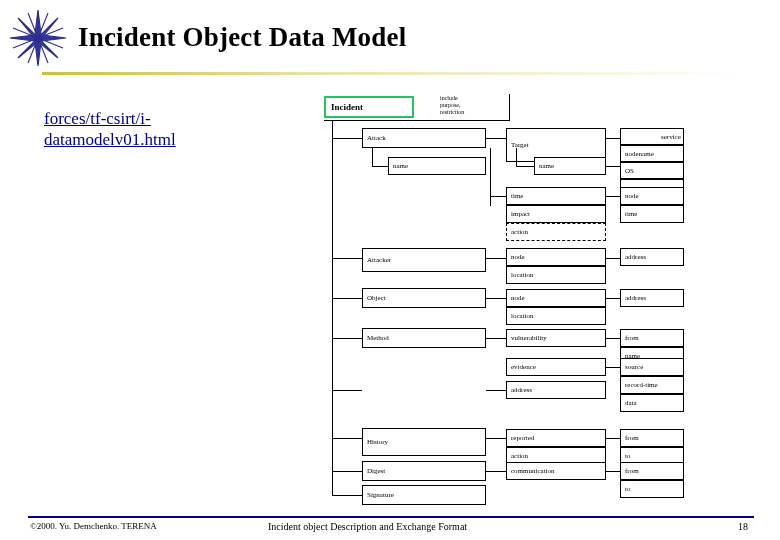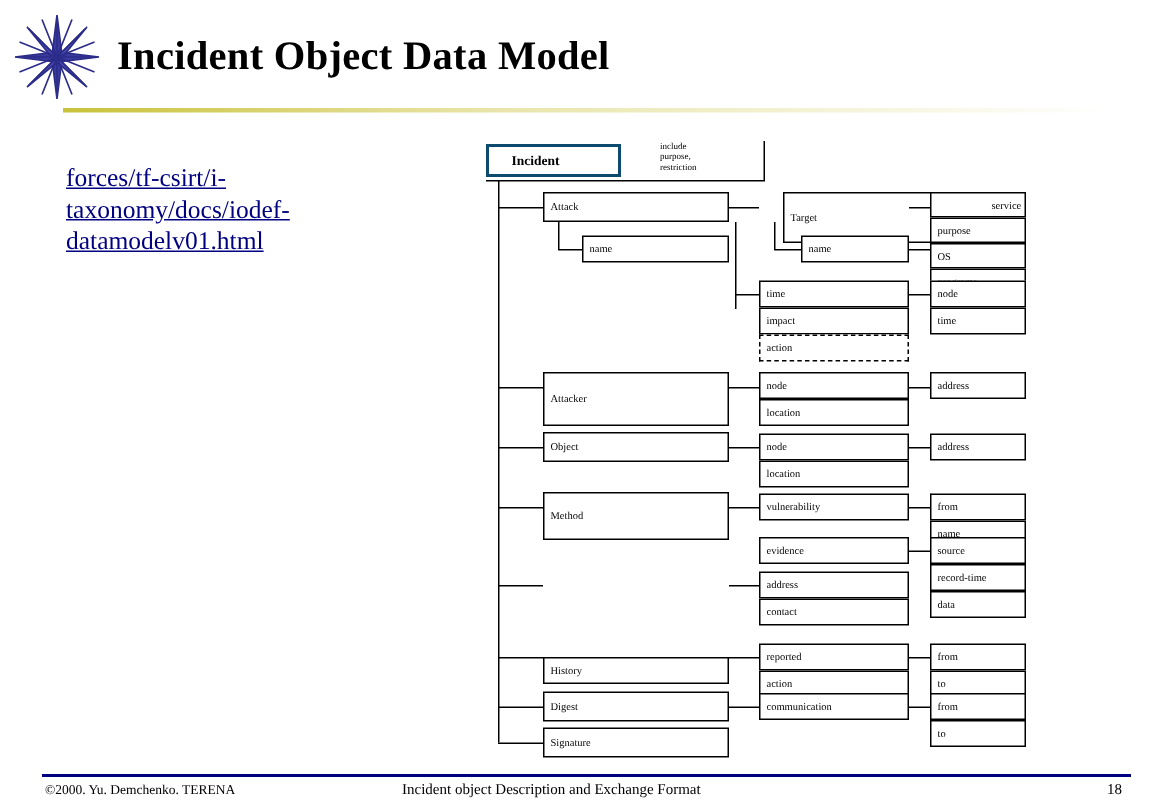--- a/index.html
+++ b/index.html
@@ -79,21 +79,21 @@
     font-family: "Liberation Serif", serif;
     color: #000000;
     box-sizing: border-box;
     padding-left: 4px;
     display: flex;
     align-items: center;
     white-space: nowrap;
     overflow: hidden;
   }
   .dbox.dashed { border: 1px dashed #000000; }
-  .dbox.thick { border: 2px solid #0c4a6e; font-size: 9px; font-weight: bold; padding-left: 15px; font-family: Liberation Serif, serif;}
+  .dbox.thick { border: 2px solid #22c55e; font-size: 9px; font-weight: bold; padding-left: 5px; font-family: Liberation Serif, serif;}
   .dline {
     position: absolute;
     background: #000000;
   }
   .dline.h { height: 1px; }
   .dline.v { width: 1px; }
   .dtext {
     position: absolute;
     font-size: 6px;
     font-family: "Liberation Serif", serif;
@@ -160,46 +160,45 @@
       <line x1="5" y1="20" x2="55" y2="40"></line>
       <line x1="5" y1="40" x2="55" y2="20"></line>
     </g>
   </svg>
 
   <div class="title">Incident Object Data Model</div>
   <div class="title-rule"></div>
 
   <div class="linkblock">
     <span class="lind">forces/tf-csirt/i-</span>
-    <span class="lind">taxonomy/docs/iodef-</span>
     <span class="lind">datamodelv01.html</span>
   </div>
 
   <div class="diagram">
 
     <div class="dbox thick" style="left:24px; top:10px; width:90px; height:22px;">Incident</div>
     <div class="dtext" style="left:140px; top:9px;">include
 purpose,
 restriction</div>
     <div class="dline v" style="left:209px; top:8px; height:26px;"></div>
     <div class="dline h" style="left:24px; top:34px; width:186px;"></div>
 
     <div class="dline v" style="left:32px; top:34px; height:375px;"></div>
 
     <div class="dline h" style="left:32px; top:52px; width:30px;"></div>
     <div class="dbox" style="left:62px; top:42px; width:124px; height:20px;">Attack</div>
 
     <div class="dline h" style="left:186px; top:52px; width:20px;"></div>
-    <div class="dbox" style="left:222px; top:42px; width:100px; height:34px;">Target</div>
+    <div class="dbox" style="left:206px; top:42px; width:100px; height:34px;">Target</div>
 
     <div class="dline h" style="left:306px; top:52px; width:14px;"></div>
     <div class="dline v" style="left:320px; top:42px; height:88px;"></div>
 
     <div class="dbox" style="left:320px; top:42px; width:64px; height:17px;padding-left:40px;">service</div>
-    <div class="dbox" style="left:320px; top:59px; width:64px; height:17px;">purpose</div>
+    <div class="dbox" style="left:320px; top:59px; width:64px; height:17px;">nodename</div>
     <div class="dbox" style="left:320px; top:76px; width:64px; height:17px;">OS</div>
     <div class="dbox" style="left:320px; top:93px; width:64px; height:17px;">programs</div>
 
     <div class="dline v" style="left:72px; top:62px; width:1px; height:18px;"></div>
     <div class="dline h" style="left:72px; top:80px; width:16px;"></div>
     <div class="dbox" style="left:88px; top:71px; width:98px; height:18px;">name</div>
 
     <div class="dline v" style="left:216px; top:62px; width:1px; height:18px;"></div>
     <div class="dline h" style="left:216px; top:80px; width:18px;"></div>
     <div class="dbox" style="left:234px; top:71px; width:72px; height:18px;">name</div>
@@ -209,58 +208,57 @@
     <div class="dline h" style="left:190px; top:110px; width:16px;"></div>
     <div class="dbox" style="left:206px; top:101px; width:100px; height:18px;">time</div>
     <div class="dbox" style="left:206px; top:119px; width:100px; height:18px;">impact</div>
     <div class="dbox dashed" style="left:206px; top:137px; width:100px; height:18px;">action</div>
 
     <div class="dline h" style="left:306px; top:110px; width:14px;"></div>
     <div class="dbox" style="left:320px; top:101px; width:64px; height:18px;">node</div>
     <div class="dbox" style="left:320px; top:119px; width:64px; height:18px;">time</div>
 
     <div class="dline h" style="left:32px; top:172px; width:30px;"></div>
-    <div class="dbox" style="left:62px; top:162px; width:124px; height:36px;">Attacker</div>
+    <div class="dbox" style="left:62px; top:162px; width:124px; height:24px;">Attacker</div>
     <div class="dline h" style="left:186px; top:172px; width:20px;"></div>
     <div class="dbox" style="left:206px; top:162px; width:100px; height:18px;">node</div>
     <div class="dbox" style="left:206px; top:180px; width:100px; height:18px;">location</div>
     <div class="dline h" style="left:306px; top:172px; width:14px;"></div>
     <div class="dbox" style="left:320px; top:162px; width:64px; height:18px;">address</div>
 
     <div class="dline h" style="left:32px; top:212px; width:30px;"></div>
     <div class="dbox" style="left:62px; top:202px; width:124px; height:20px;">Object</div>
     <div class="dline h" style="left:186px; top:212px; width:20px;"></div>
     <div class="dbox" style="left:206px; top:203px; width:100px; height:18px;">node</div>
     <div class="dbox" style="left:206px; top:221px; width:100px; height:18px;">location</div>
     <div class="dline h" style="left:306px; top:212px; width:14px;"></div>
     <div class="dbox" style="left:320px; top:203px; width:64px; height:18px;">address</div>
 
     <div class="dline h" style="left:32px; top:252px; width:30px;"></div>
-    <div class="dbox" style="left:62px; top:242px; width:124px; height:32px;">Method</div>
+    <div class="dbox" style="left:62px; top:242px; width:124px; height:20px;">Method</div>
     <div class="dline h" style="left:186px; top:252px; width:20px;"></div>
     <div class="dbox" style="left:206px; top:243px; width:100px; height:18px;">vulnerability</div>
     <div class="dbox" style="left:206px; top:272px; width:100px; height:18px;">evidence</div>
 
     <div class="dline h" style="left:306px; top:252px; width:14px;"></div>
     <div class="dline v" style="left:320px; top:243px; height:36px;"></div>
     <div class="dbox" style="left:320px; top:243px; width:64px; height:18px;">from</div>
     <div class="dbox" style="left:320px; top:261px; width:64px; height:18px;">name</div>
 
     <div class="dline h" style="left:306px; top:281px; width:14px;"></div>
     <div class="dbox" style="left:320px; top:272px; width:64px; height:18px;">source</div>
     <div class="dbox" style="left:320px; top:290px; width:64px; height:18px;">record-time</div>
     <div class="dbox" style="left:320px; top:308px; width:64px; height:18px;">data</div>
 
     <div class="dline h" style="left:32px; top:304px; width:30px;"></div>
     <div class="dline h" style="left:186px; top:304px; width:20px;"></div>
     <div class="dbox" style="left:206px; top:295px; width:100px; height:18px;">address</div>
-    <div class="dbox" style="left:206px; top:313px; width:100px; height:18px;">contact</div>
 
     <div class="dline h" style="left:32px; top:352px; width:30px;"></div>
-    <div class="dbox" style="left:62px; top:352px; width:124px; height:18px;text-align:right;">History</div>
+    <div class="dbox" style="left:62px; top:342px; width:124px; height:28px;text-align:right;">History</div>
     <div class="dline h" style="left:186px; top:352px; width:20px;"></div>
     <div class="dbox" style="left:206px; top:343px; width:100px; height:18px;">reported</div>
     <div class="dbox" style="left:206px; top:361px; width:100px; height:18px;">action</div>
     <div class="dline h" style="left:306px; top:352px; width:14px;"></div>
     <div class="dbox" style="left:320px; top:343px; width:64px; height:18px;">from</div>
     <div class="dbox" style="left:320px; top:361px; width:64px; height:18px;">to</div>
 
     <div class="dline h" style="left:32px; top:385px; width:30px;"></div>
     <div class="dbox" style="left:62px; top:375px; width:124px; height:20px;">Digest</div>
     <div class="dline h" style="left:186px; top:385px; width:20px;"></div>

